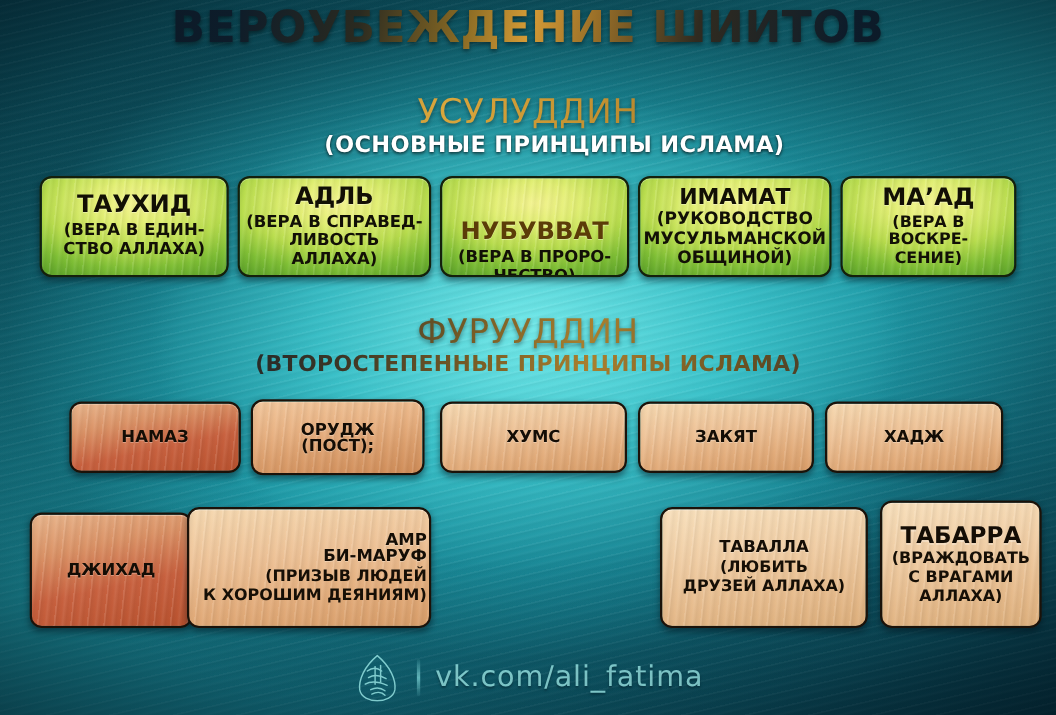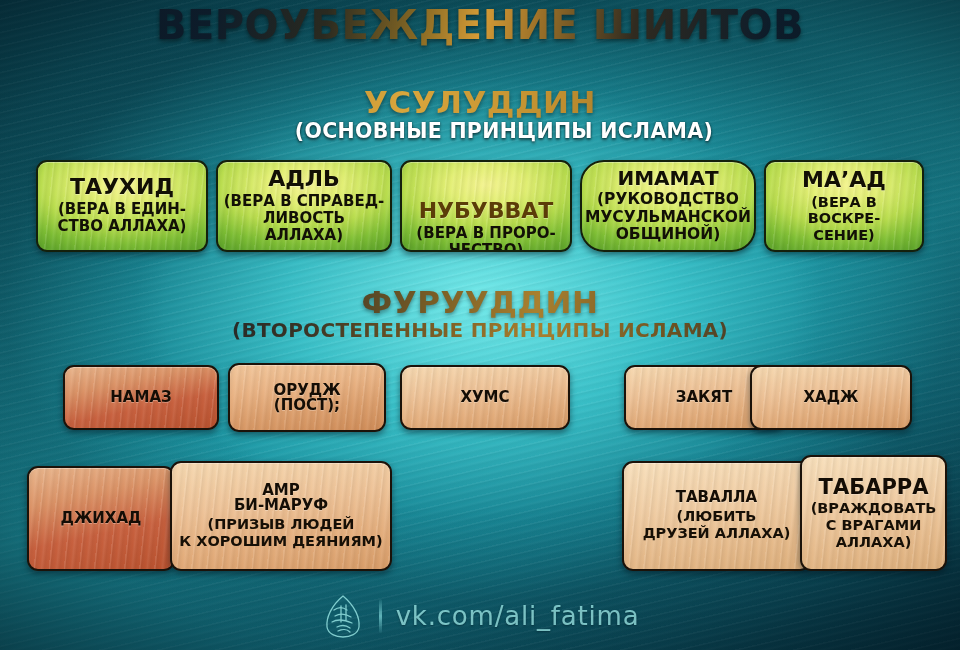--- a/index.html
+++ b/index.html
@@ -59,21 +59,21 @@
         #8a6b24 44%, #d59b36 50%, #9c7128 56%,
         #302b20 66%, #0d1c2a 80%, #0a1622 100%);
     -webkit-background-clip:text; background-clip:text;
     color:transparent; -webkit-text-fill-color:transparent;
     filter:drop-shadow(0 2px 2px rgba(0,0,0,0.45));
   }
 
   .sec-title {
     position:absolute; left:0; width:960px; text-align:center;
     font-family:"DejaVu Sans", sans-serif;
-    font-weight:bold; font-size:31px; letter-spacing:0.5px;
+    font-weight:normal; font-size:31px; letter-spacing:0.5px;
     filter:drop-shadow(0 2px 2px rgba(0,0,0,0.40));
   }
   .gold {
     background:linear-gradient(100deg,
         #4a3a18 0%, #a67c2a 20%, #d9a63c 42%,
         #c08f30 58%, #7e5e22 78%, #3a2d14 100%);
     -webkit-background-clip:text; background-clip:text;
     color:transparent; -webkit-text-fill-color:transparent;
   }
   .darkgold {
@@ -212,21 +212,21 @@
 
   <div class="box green layer" style="left:400px; top:160px; width:172px; height:92px;">
     <span class="tex"></span>
     <div class="inner">
       <div class="ttl brown">НУБУВВАТ</div>
       <div class="det" style="white-space:pre-line">(ВЕРА В ПРОРО-
 ЧЕСТВО)</div>
     </div>
   </div>
 
-  <div class="box green layer" style="left:580px; top:160px; width:176px; height:92px;border-radius:24px;">
+  <div class="box green layer" style="left:580px; top:160px; width:176px; height:92px;">
     <span class="tex"></span>
     <div class="inner" style="padding:0 2px">
       <div class="ttl" style="font-size:20px">ИМАМАТ</div>
       <div class="det big" style="white-space:pre-line">(РУКОВОДСТВО
 МУСУЛЬМАНСКОЙ
 ОБЩИНОЙ)</div>
     </div>
   </div>
 
   <div class="box green layer" style="left:764px; top:160px; width:160px; height:92px;">
@@ -256,53 +256,53 @@
     </div>
   </div>
 
   <div class="box orange light layer" style="left:400px; top:365px; width:170px; height:65px;">
     <span class="tex"></span>
     <div class="inner">
       <div class="ttl">ХУМС</div>
     </div>
   </div>
 
-  <div class="box orange light layer" style="left:580px; top:365px; width:160px; height:65px;margin-left:44px;">
+  <div class="box orange light layer" style="left:580px; top:365px; width:160px; height:65px;">
     <span class="tex"></span>
     <div class="inner">
       <div class="ttl">ЗАКЯТ</div>
     </div>
   </div>
 
   <div class="box orange light layer" style="left:750px; top:365px; width:162px; height:65px;">
     <span class="tex"></span>
     <div class="inner">
       <div class="ttl">ХАДЖ</div>
     </div>
   </div>
 
   <div class="box orange warm layer" style="left:27px;  top:466px; width:148px; height:105px;">
     <span class="tex"></span>
     <div class="inner">
       <div class="ttl">ДЖИХАД</div>
     </div>
   </div>
 
-  <div class="box orange light layer" style="left:170px; top:461px; width:222px; height:110px;">
+  <div class="box orange light layer" style="left:170px; top:461px; width:222px; height:110px;text-align:right;">
     <span class="tex"></span>
     <div class="inner" style="padding:0 2px">
       <div class="ttl" style="white-space:pre-line; line-height:1.04">АМР
 БИ-МАРУФ</div>
       <div class="det" style="white-space:pre-line">(ПРИЗЫВ ЛЮДЕЙ
 К ХОРОШИМ ДЕЯНИЯМ)</div>
     </div>
   </div>
 
 
-  <div class="box orange pale layer" style="left:622px; top:461px; width:189px; height:110px;">
+  <div class="box orange pale layer" style="left:600px; top:461px; width:189px; height:110px;">
     <span class="tex"></span>
     <div class="inner" style="padding:0 2px">
       <div class="ttl">ТАВАЛЛА</div>
       <div class="det" style="white-space:pre-line">(ЛЮБИТЬ
 ДРУЗЕЙ АЛЛАХА)</div>
     </div>
   </div>
 
   <div class="box orange pale layer" style="left:800px; top:455px; width:147px; height:116px;">
     <span class="tex"></span>

